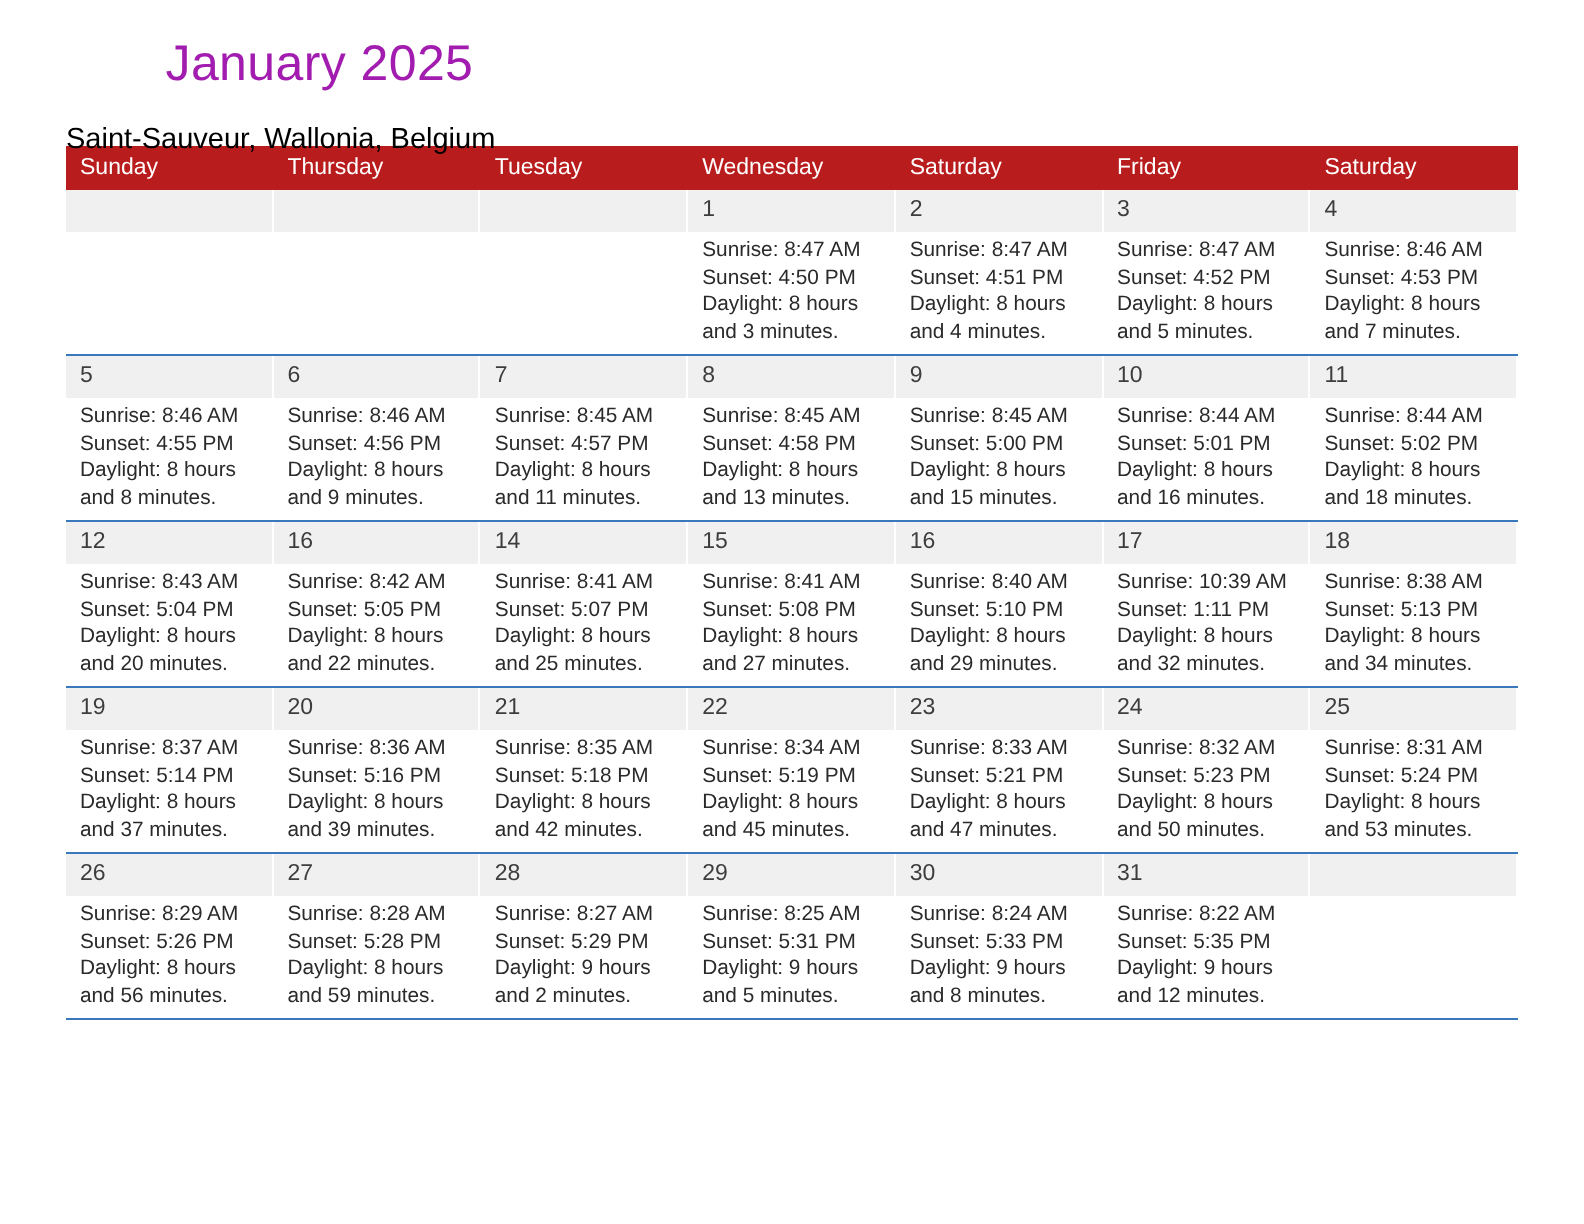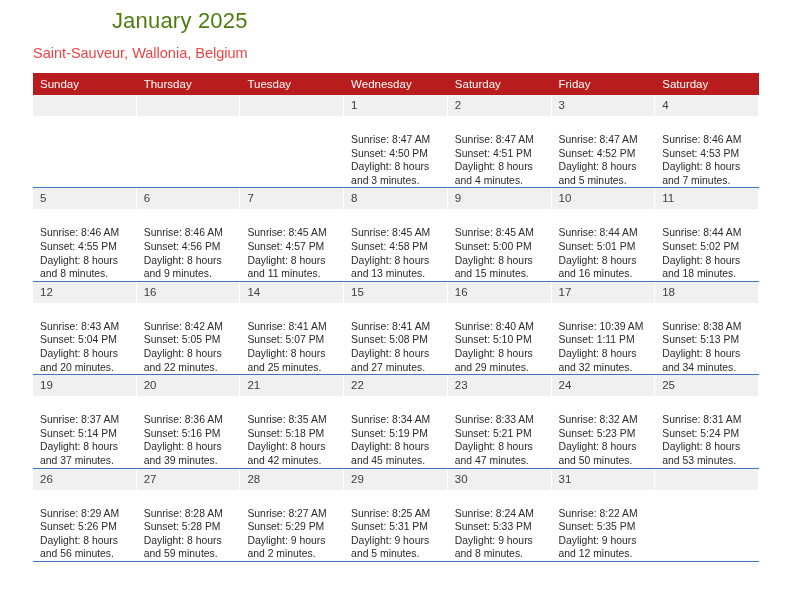--- a/index.html
+++ b/index.html
@@ -62,30 +62,30 @@
     font-size: 21px;
     color: #2e8bd8;
     font-family: "DejaVu Sans", sans-serif;
   }
 
   .titles {
     text-align: right;
     padding-top: 4px;
   }
   .title-main {
-    font-size: 22px;
-    color: #4d7c0f;
+    font-size: 25px;
+    color: #a21caf;
     line-height: 34px;
     font-weight: normal;
-    margin: 0;
+    margin: 11px;
     letter-spacing: .2px;
   }
   .title-sub {
     font-size: 14.5px;
-    color: #ef4444;
+    color: #000000;
     line-height: 20px;
     margin: 5px 0 0 0;
     font-weight: normal;
   }
 
   
   .calendar {
     width: 726px;
     border-collapse: collapse;
     table-layout: fixed;
@@ -124,21 +124,20 @@
     box-sizing: content-box;
   }
   td.empty .daynum {
     color: transparent;
   }
   .info {
     padding: 3px 6px 0 7px;
     font-size: 10.4px;
     line-height: 13.6px;
     color: #2a2a2a;
-    margin-top: 14px;
   }
   .info div {
     white-space: nowrap;
   }
   .bottom-rule {
     width: 726px;
     height: 1px;
     background: #3a77bb;
     margin: 0;
   }

